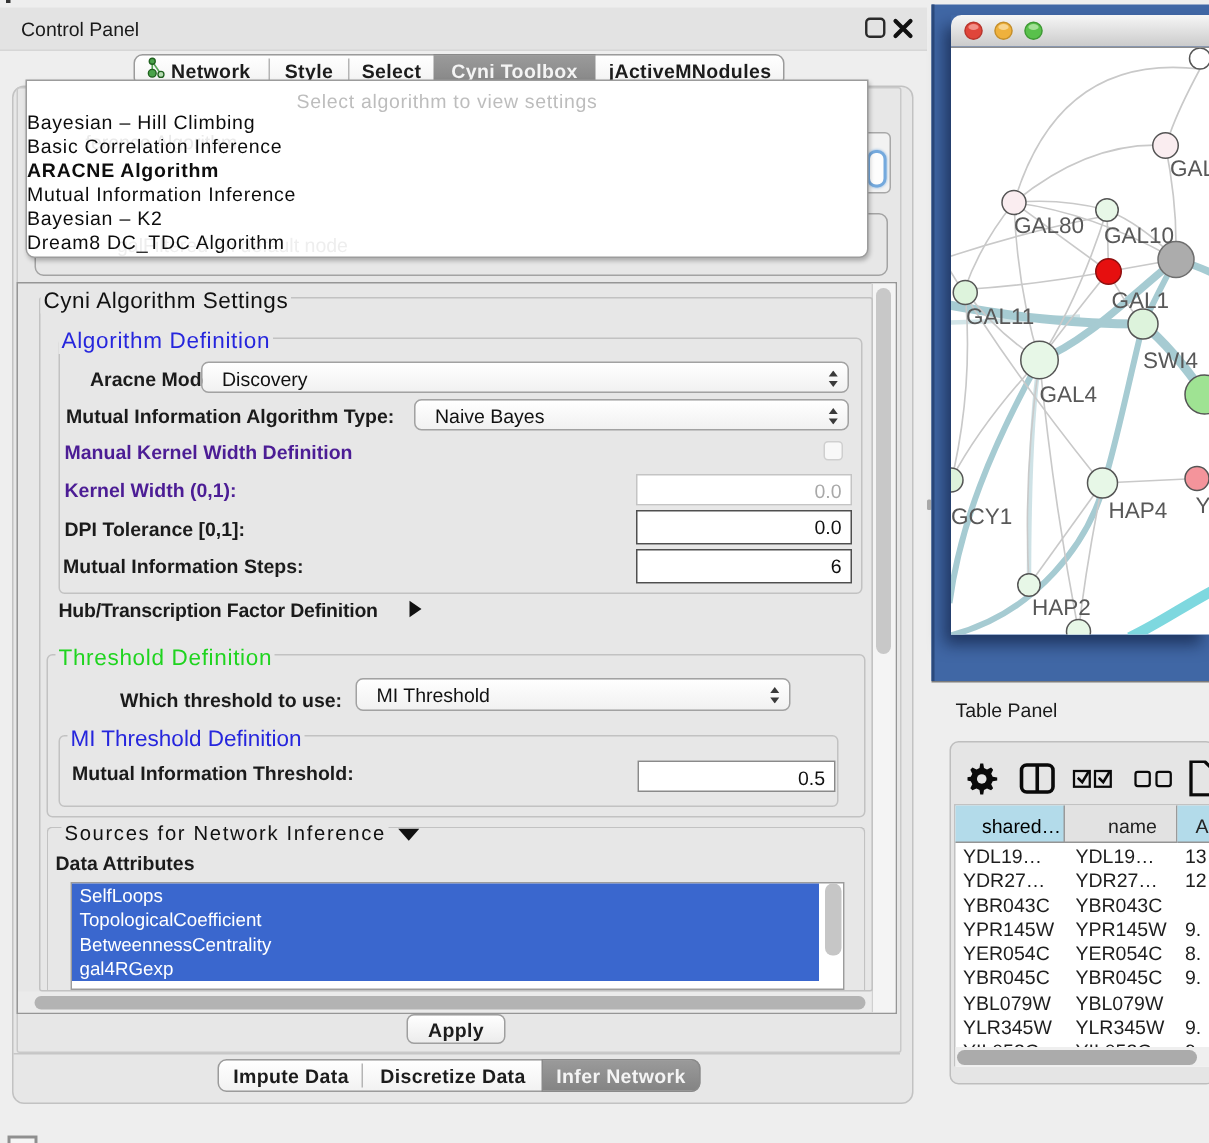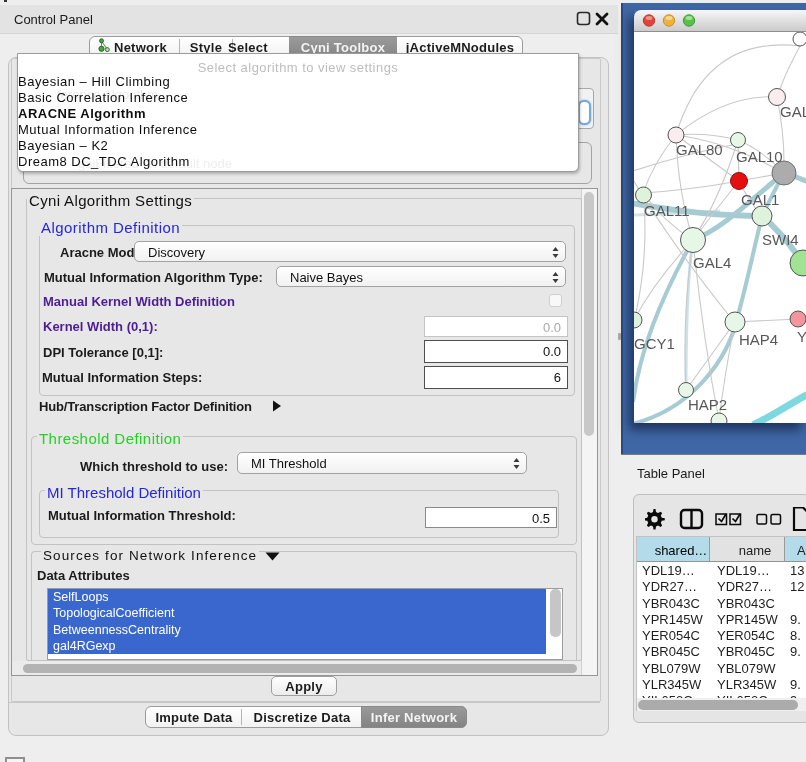--- a/index.html
+++ b/index.html
@@ -39,21 +39,21 @@
 <div class="abs" style="left:232px;top:39px;width:1px;height:16px;background:#b5b5b5;"></div>
 <div class="abs" style="left:289px;top:36px;width:108px;height:22px;background:linear-gradient(#9a9a9a,#848484);border-top:1px solid #8a8a8a;box-sizing:border-box;"></div>
 <svg class="abs" style="left:98px;top:38px;" width="13" height="15" viewBox="0 0 13 15">
   <path d="M3.5 3 L3.5 10 M3.5 3 L9 11" stroke="#57a657" stroke-width="1.1" fill="none"></path>
   <circle cx="3.5" cy="2.8" r="2" fill="#4aa34a" stroke="#20611f" stroke-width="0.9"></circle>
   <circle cx="3.5" cy="10.8" r="2.6" fill="#4aa34a" stroke="#20611f" stroke-width="0.9"></circle>
   <circle cx="9.3" cy="11.6" r="2" fill="#b6dcb2" stroke="#20611f" stroke-width="0.9"></circle>
 </svg>
 <div class="tabtxt" style="left:114px;top:40px;width:56px;text-align:left;">Network</div>
 <div class="tabtxt" style="left:180px;top:40px;width:52px;">Style</div>
-<div class="tabtxt" style="left:220px;top:40px;width:56px;">Select</div>
+<div class="tabtxt" style="left:233px;top:40px;width:56px;">Select</div>
 <div class="tabtxt" style="left:289px;top:40px;width:108px;color:#f4f4f4;">Cyni Toolbox</div>
 <div class="tabtxt" style="left:398px;top:40px;width:124px;">jActiveMNodules</div>
 
 <div class="abs" style="left:20px;top:88px;width:574px;height:41px;border:1px solid #a8a8a8;border-radius:4px;background:#f2f2f2;box-sizing:border-box;"></div>
 <div class="abs" style="left:578px;top:100px;width:13px;height:25px;border:2px solid #74a9dd;border-radius:6px;background:#fdfdfd;box-sizing:border-box;box-shadow:0 0 2px #74a9dd;"></div>
 <div class="abs" style="left:23px;top:142px;width:569px;height:42px;border:1px solid #a3a3a3;border-radius:6px;background:#e7e7e7;box-sizing:border-box;"></div>
 
 <div class="abs" style="left:11px;top:188px;width:587px;height:488px;border:1px solid #969696;box-sizing:border-box;background:#e7e7e7;"></div>
 
 <div class="abs" style="left:581px;top:189px;width:16px;height:486px;background:#f4f4f4;border-left:1px solid #d0d0d0;box-sizing:border-box;"></div>

